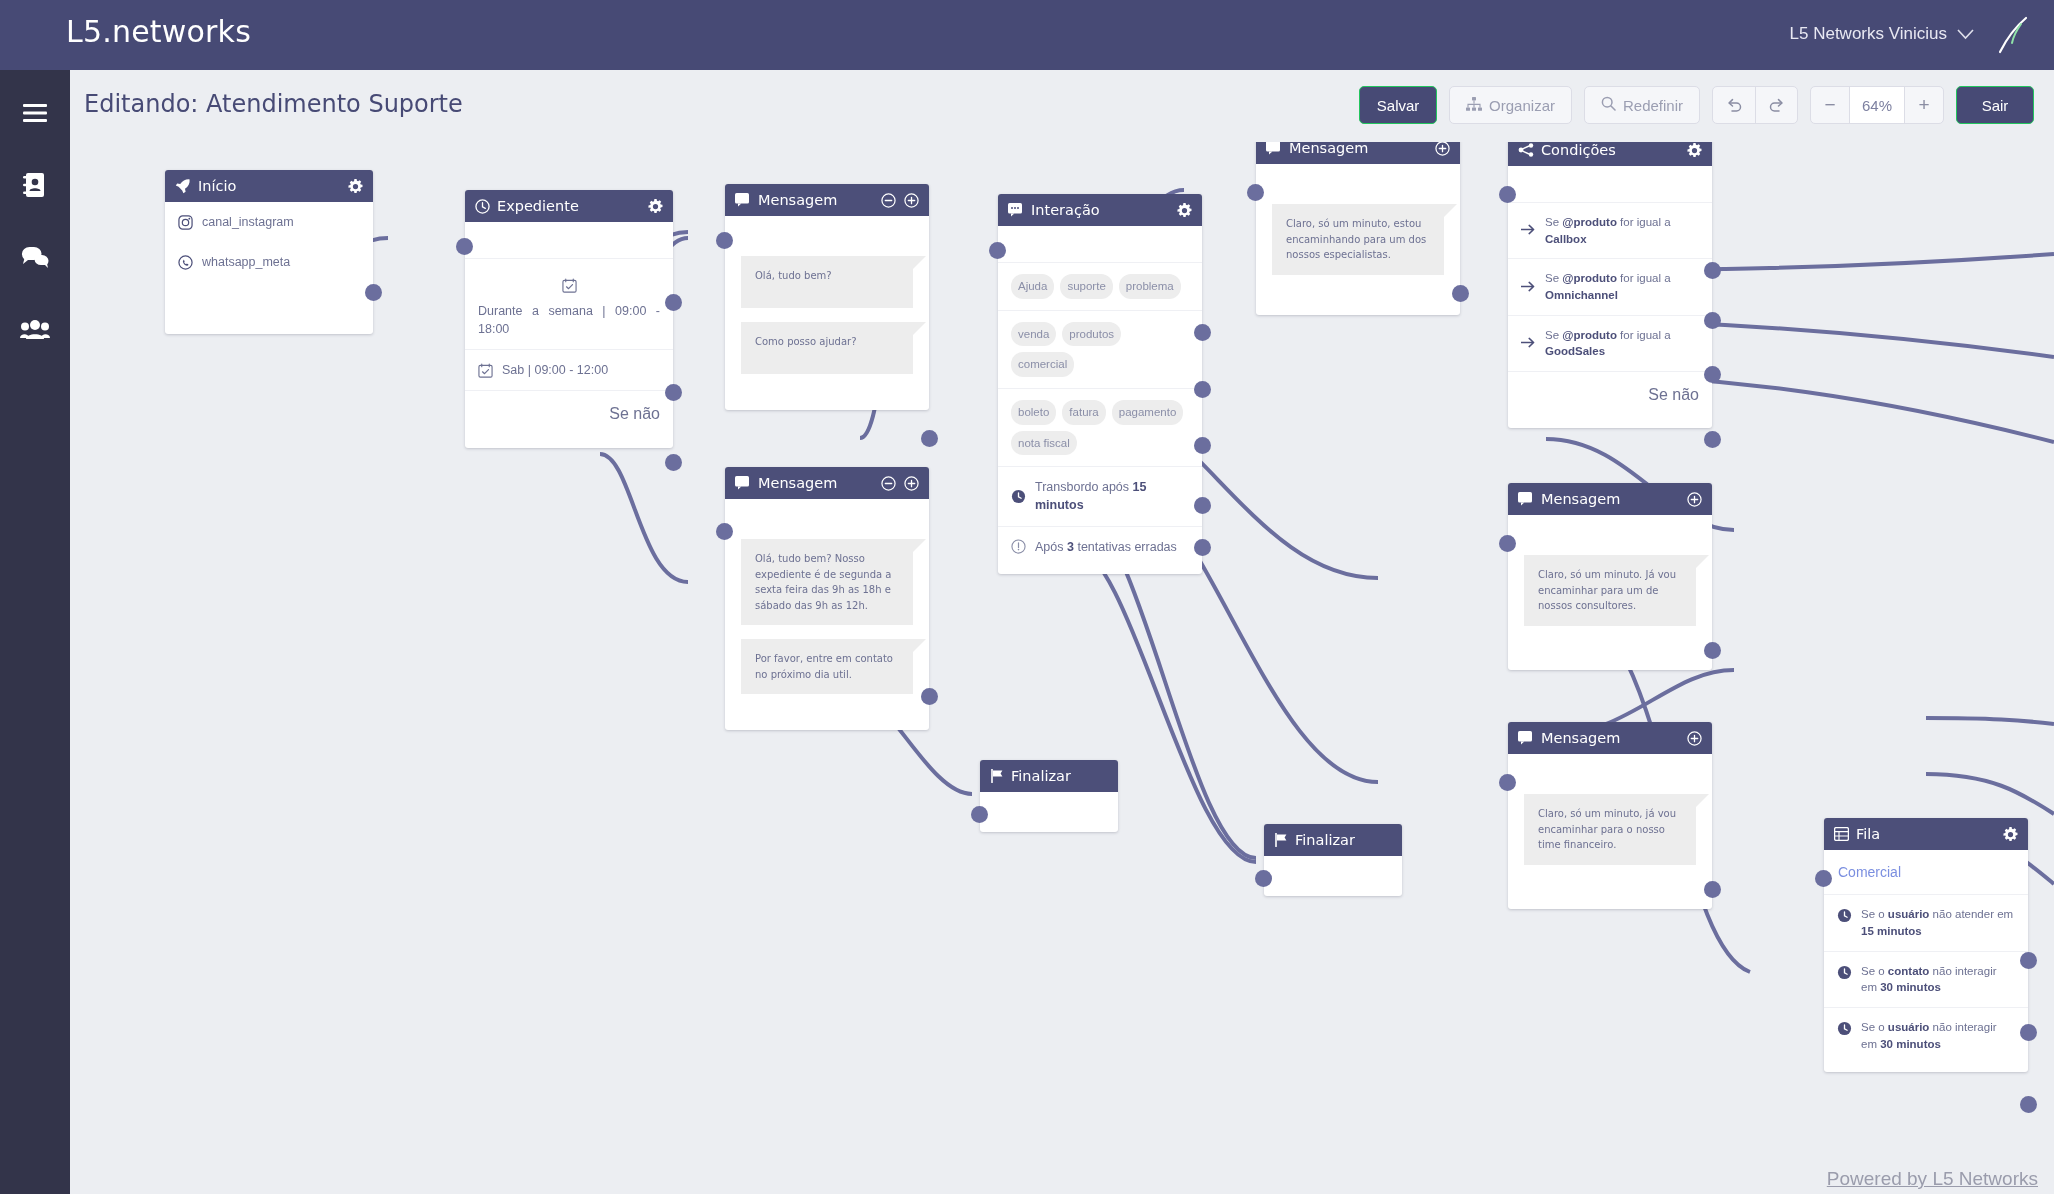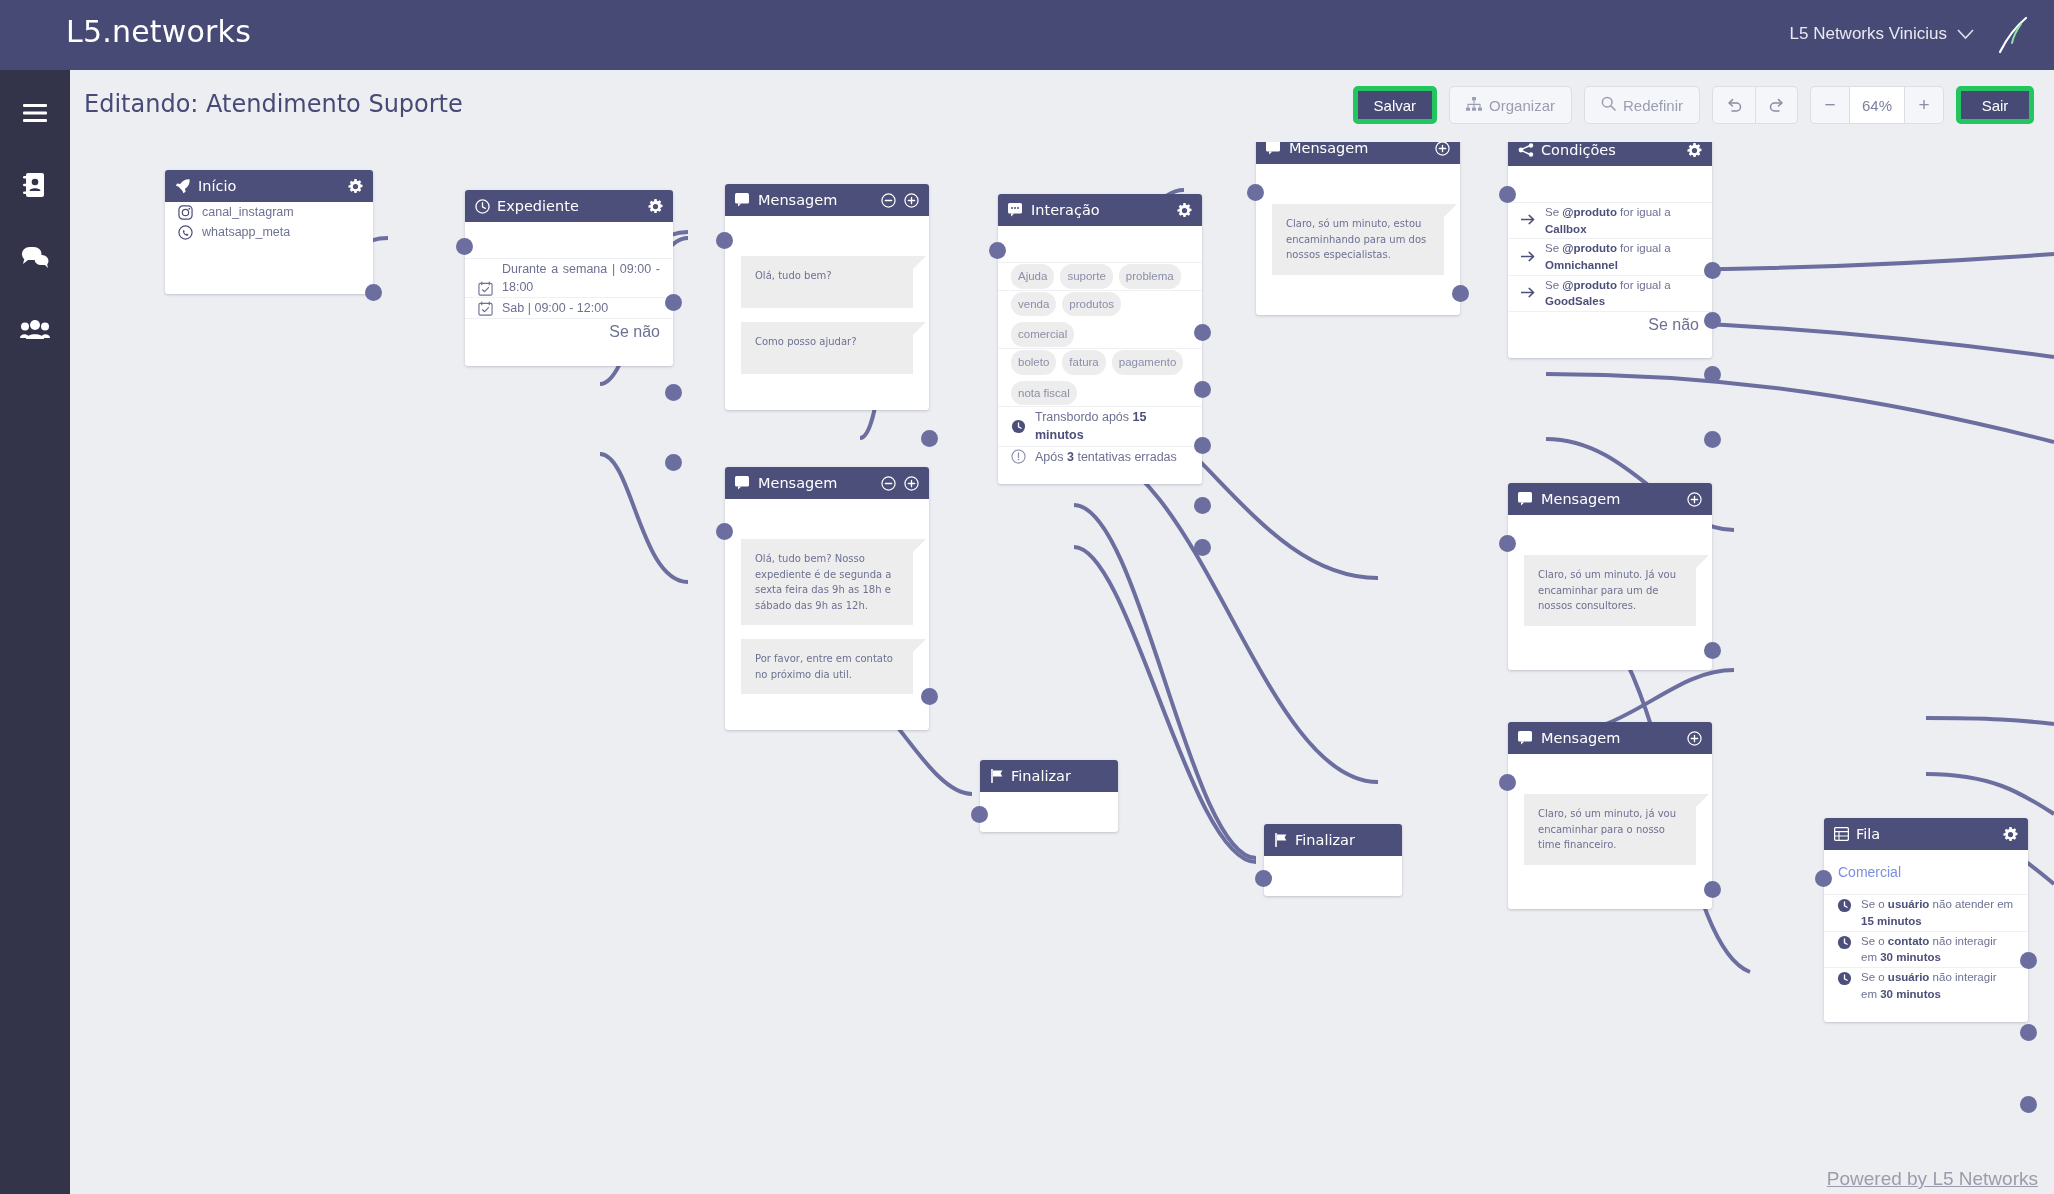--- a/index.html
+++ b/index.html
@@ -51,21 +51,21 @@
   }
   #tools {
     position: absolute; right: 20px; top: 16px;
     display: flex; align-items: center; gap: 12px;
   }
   .btn {
     height: 38px; border-radius: 5px; display: flex; align-items: center;
     justify-content: center; gap: 7px; font-size: 15px; cursor: pointer;
     padding: 0 16px; white-space: nowrap;
   }
-  .btn-primary { background: #474a75; color: #fff; border: 5px solid #22c55e; min-width: 78px; }
+  .btn-primary { background: #474a75; color: #fff; border: 1px solid #22c55e; min-width: 78px; }
   .btn-ghost { background: #f5f6f9; color: #9b9eb2; border: 1px solid #dcdde6; }
   .btn-ghost svg { fill: #9b9eb2; }
   .seg {
     height: 38px; display: flex; border: 1px solid #dcdde6; border-radius: 5px;
     overflow: hidden; background: #f5f6f9;
   }
   .seg > div {
     width: 42px; display: flex; align-items: center; justify-content: center;
     color: #8a8da3; font-size: 17px; cursor: pointer;
   }
@@ -89,21 +89,21 @@
     display: flex; align-items: center; padding: 0 10px; gap: 7px;
     font-size: 14.5px; font-family: "DejaVu Sans", sans-serif;
   }
   .node-head .ttl { flex: 1; }
   .node-head .hicon { display: flex; align-items: center; }
   .node-head svg { fill: #ffffff; }
   .head-act { display: flex; gap: 8px; align-items: center; }
   .head-act .ha { width: 15px; height: 15px; cursor: pointer; }
   .node-body { }
   .row {
-    padding: 1px 13px; font-size: 12.5px; color: #6d7192;
+    padding: 11px 13px; font-size: 12.5px; color: #6d7192;
     display: flex; align-items: center; gap: 9px; line-height: 1.45;
     border-top: 1px solid #eff0f4;
   }
   .row:first-child { border-top: none; }
   .spacer-row { height: 36px; }
   .rowline { border-top: 1px solid #eff0f4; }
   .row b { color: #4c4f79; font-weight: 700; }
   .row .rt { flex: 1; }
   .row-right { justify-content: flex-end; font-size: 16px; color: #6d7192; }
   .mini { width: 15px; height: 15px; flex: 0 0 15px; }
@@ -348,21 +348,21 @@
       <span class="head-act">
         <span class="ha">
           <svg width="15" height="15" viewBox="0 0 16 16">
               <path d="M8 5.2 A2.8 2.8 0 1 0 8 10.8 A2.8 2.8 0 1 0 8 5.2 Z M6.8 0 h2.4 l.3 1.9 1.3.55 1.6-1.1 1.7 1.7-1.1 1.6.55 1.3 1.9.3v2.4l-1.9.3-.55 1.3 1.1 1.6-1.7 1.7-1.6-1.1-1.3.55-.3 1.9H6.8l-.3-1.9-1.3-.55-1.6 1.1-1.7-1.7 1.1-1.6-.55-1.3L.5 9.2V6.8l1.9-.3.55-1.3-1.1-1.6 1.7-1.7 1.6 1.1 1.3-.55z"></path>
             </svg>
         </span>
       </span>
     </div>
     <div class="node-body">
       <div class="spacer-row"></div>
-      <div class="row rowline" style="align-items:flex-end;">
+      <div class="row rowline" style="align-items:center;flex-direction:column;">
         <span class="mini" style="margin-top:8px;">
           <svg width="15" height="15" viewBox="0 0 16 16">
               <rect x="1" y="2.5" width="14" height="12.5" rx="1.5" fill="none" stroke="#6d7192" stroke-width="1.2"></rect>
               <path d="M4 1 V4 M12 1 V4" stroke="#6d7192" stroke-width="1.2" stroke-linecap="round"></path>
               <path d="M4.8 9.4 L7 11.4 L11.2 7" fill="none" stroke="#6d7192" stroke-width="1.3" stroke-linecap="round" stroke-linejoin="round"></path>
             </svg>
         </span>
         <span class="rt" style="text-align:justify;">Durante a semana | 09:00 - 18:00</span>
       </div>
       <div class="row rowline">

